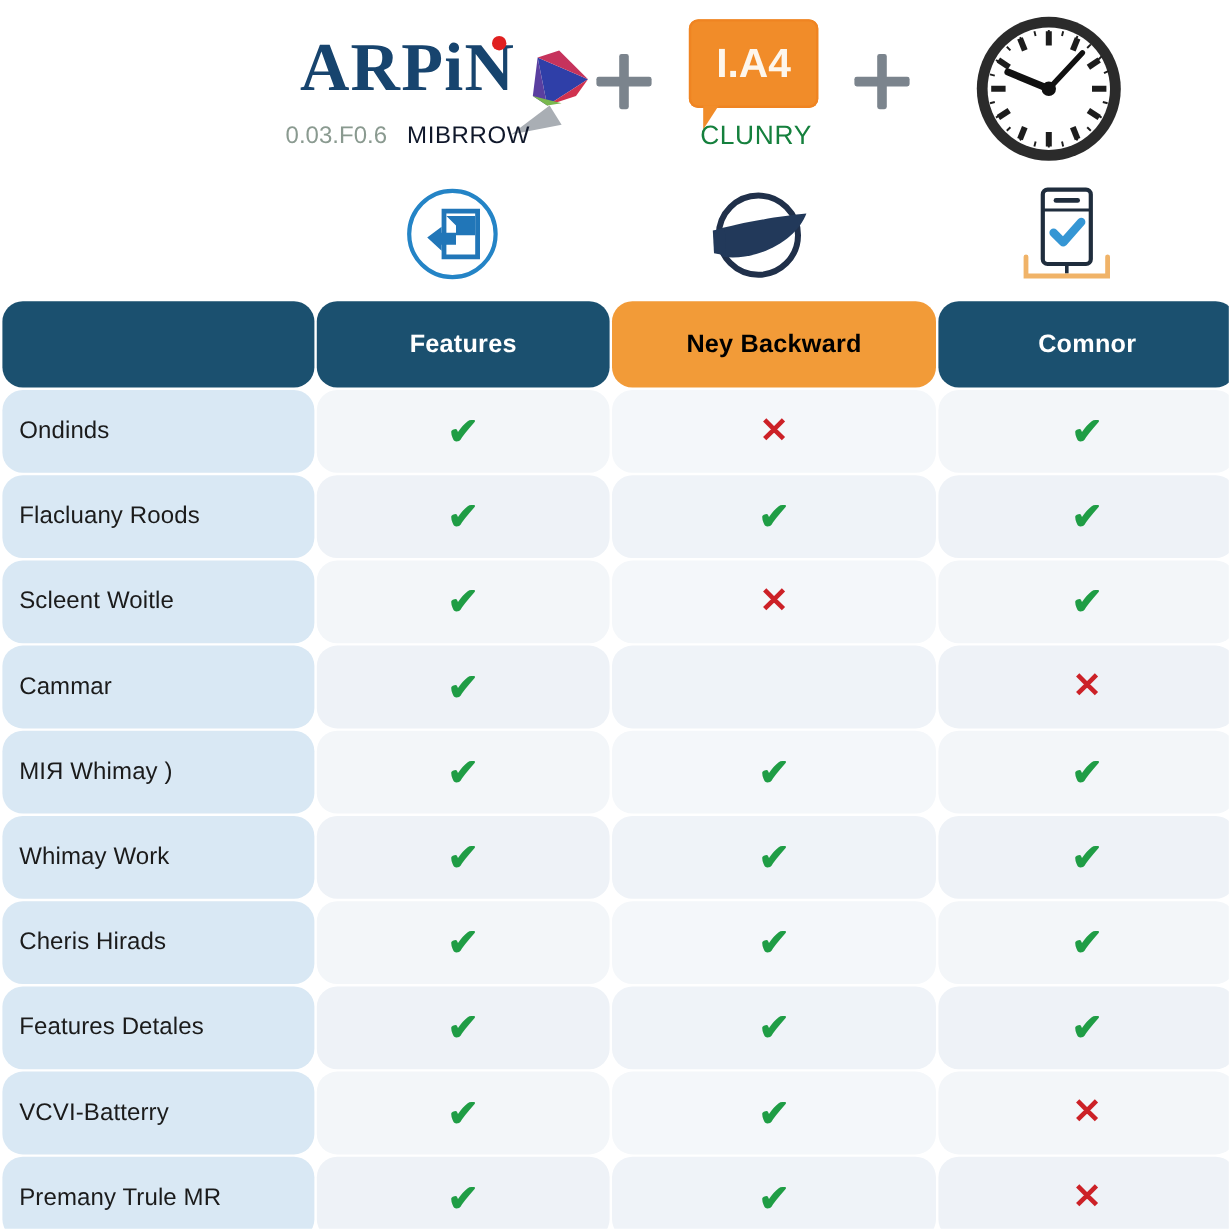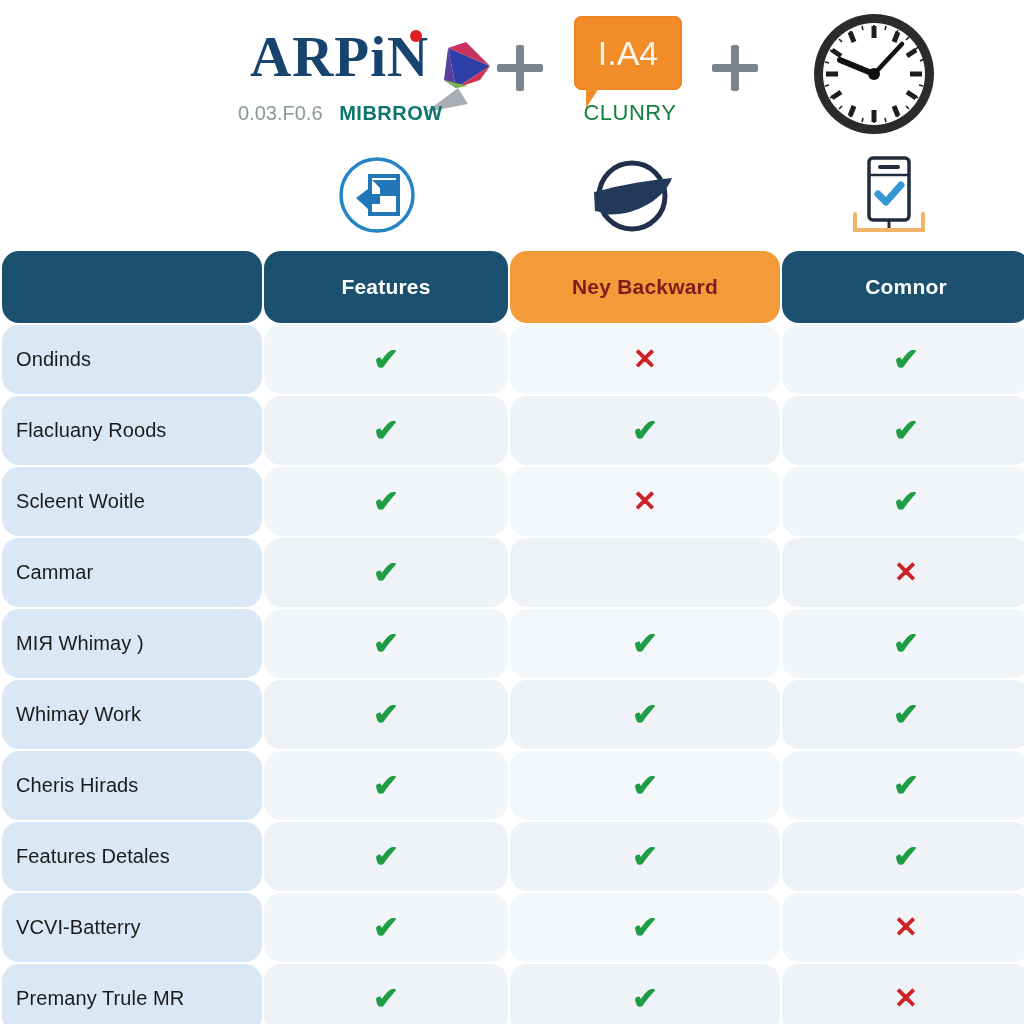--- a/index.html
+++ b/index.html
@@ -53,22 +53,22 @@
     width: 270px;
     font-size: 20px;
     white-space: nowrap;
   }
   .arpin-sub .ver {
     color: #8a9a90;
     font-weight: 400;
     letter-spacing: 0px;
   }
   .arpin-sub .name {
-    color: #0f766e;
-    font-weight: 700;
+    color: #0f172a;
+    font-weight: 400;
     letter-spacing: 0.5px;
   }
 
   
   .plus {
     position: absolute;
     width: 46px; height: 46px;
     color: #7b848d;
   }
   .plus::before, .plus::after {
@@ -96,21 +96,21 @@
     border-left: 13px solid #f18c29;
     border-right: 11px solid transparent;
     border-bottom: 20px solid transparent;
   }
   .bubble-text {
     position: absolute;
     left: 19px; top: 2px;
     width: 108px; height: 74px;
     display: flex; align-items: center; justify-content: center;
     color: #fdf6ec;
-    font-size: 34px; font-weight: 400;
+    font-size: 34px; font-weight: 700;
     letter-spacing: 0px;
   }
   .clunry-label {
     position: absolute;
     left: 0; top: 86px;
     width: 150px;
     text-align: center;
     font-size: 22px;
     color: #15803d;
     letter-spacing: 0.5px;
@@ -149,21 +149,21 @@
     color: #ffffff;
     font-size: 21px;
     font-weight: 700;
     text-align: center;
     vertical-align: middle;
     letter-spacing: 0.2px;
   }
   thead th.blank-head { background: #1b506f; }
   thead th.accent {
     background: #f29b38;
-    color: #7f1d1d;
+    color: #000000;
     margin-top: 42px;
   }
   
   thead tr th.blank-head { border-right: 0; }
 
   tbody td { height: 69px; vertical-align: middle; }
 
   td.row-label {
     background: #d9e8f4;
     color: #1b1b1b;

